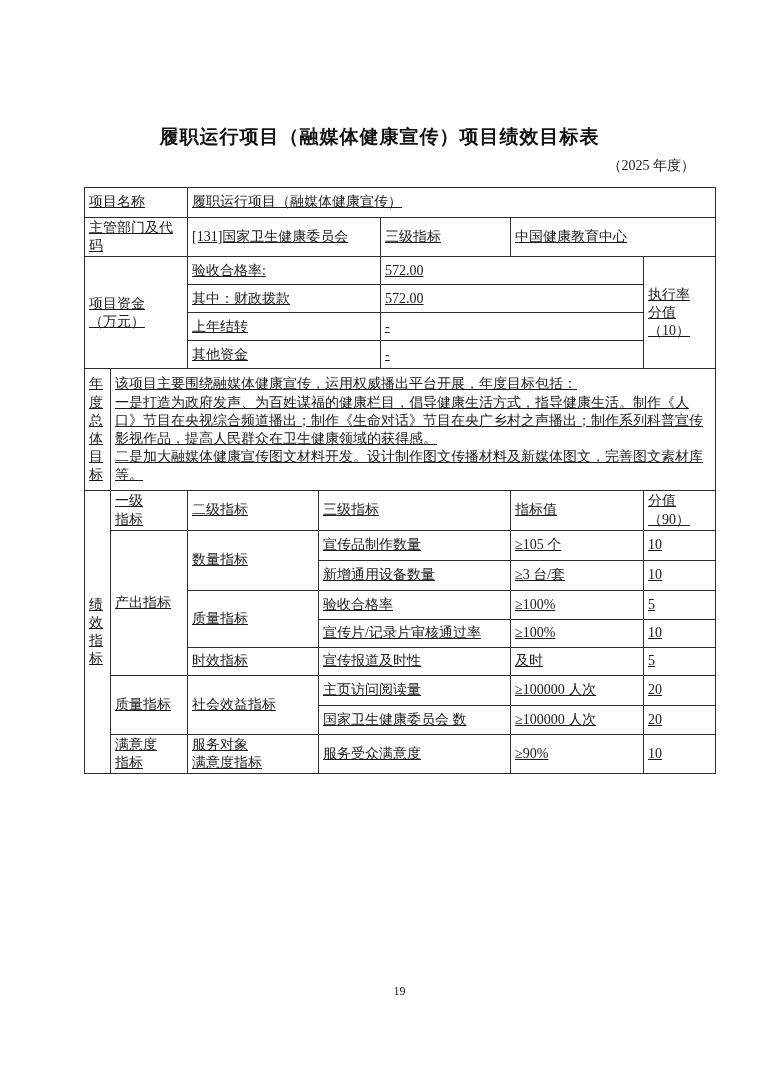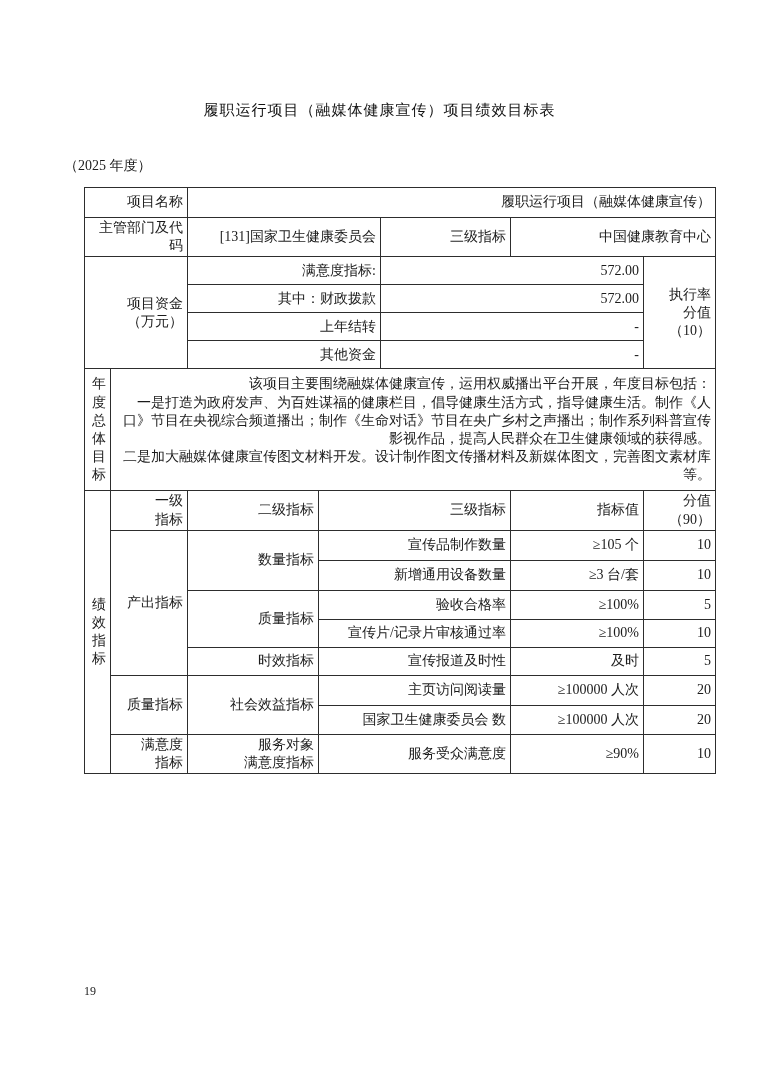--- a/index.html
+++ b/index.html
@@ -5,58 +5,59 @@
   html,body { margin:0; padding:0; background:#ffffff; }
   .page {
     position:relative;
     width:760px; height:1074px;
     background:#ffffff;
     font-family:"Liberation Serif","DejaVu Serif",serif;
     color:#1b1b1b;
     overflow:hidden;
   }
   .doc-title {
-    position:absolute; top:101px; left:64px; width:631px;
+    position:absolute; top:124px; left:64px; width:631px;
     text-align:center;
     font-family:"Liberation Sans","DejaVu Sans",sans-serif;
-    font-weight:normal; font-size:15px; letter-spacing:1px;
+    font-weight:bold; font-size:19px; letter-spacing:1px;
     color:#111;
   }
   .doc-subtitle {
     position:absolute; top:157px; left:64px; width:631px;
-    text-align:left; font-size:14px; color:#1b1b1b;
+    text-align:right; font-size:14px; color:#1b1b1b;
   }
   table.main {
     position:absolute; top:187px; left:84px;
     width:631px; border-collapse:collapse; table-layout:fixed;
   }
   table.main td {
     border:1px solid #2d2d2d;
     font-size:14px; line-height:1.3;
     padding:1px 4px;
-    text-align:right; vertical-align:middle;
+    text-align:left; vertical-align:middle;
     word-break:break-all;
     color:#1b1b1b;
+    text-decoration:underline;
   }
   .pre { white-space:pre-line; }
   .vert6 { line-height:19px; padding:0; }
   .vert4 { line-height:21px; padding:0; }
   .fund-first { text-align:left; padding-left:10px; }
   .fund-label { text-align:right; padding-right:28px; }
   .fund-val { text-align:right; padding-right:7px;margin-left:8px; }
   .goal-cell {
     text-align:justify; vertical-align:top;
     padding:3px 7px; line-height:20px;
     white-space:pre-line;
     margin-left:10px;
   }
   .l3cell { text-align:left; padding-left:6px;margin-top:28px; }
   .pageno {
     position:absolute; top:984px; left:84px; width:631px;
-    text-align:left; font-size:12px;
+    text-align:center; font-size:12px;
   }
 </style>
 </head>
 <body>
 
 <div class="page">
 
   <div class="doc-title">履职运行项目（融媒体健康宣传）项目绩效目标表</div>
   <div class="doc-subtitle">（2025 年度）</div>
 
@@ -81,21 +82,21 @@
         <td colspan="2" class="pre">主管部门及代
 码</td>
         <td colspan="2">[131]国家卫生健康委员会</td>
         <td>三级指标</td>
         <td colspan="2">中国健康教育中心</td>
       </tr>
 
       <tr style="height:28px">
         <td colspan="2" rowspan="4" class="pre">项目资金
 （万元）</td>
-        <td colspan="2" class="fund-first">满意度指标:</td>
+        <td colspan="2" class="fund-first">验收合格率:</td>
         <td colspan="2" class="fund-val">572.00</td>
         <td rowspan="4" class="pre">执行率
 分值
 （10）</td>
       </tr>
       <tr style="height:28px">
         <td colspan="2" class="fund-label">其中：财政拨款</td>
         <td colspan="2" class="fund-val">572.00</td>
       </tr>
       <tr style="height:28px">

